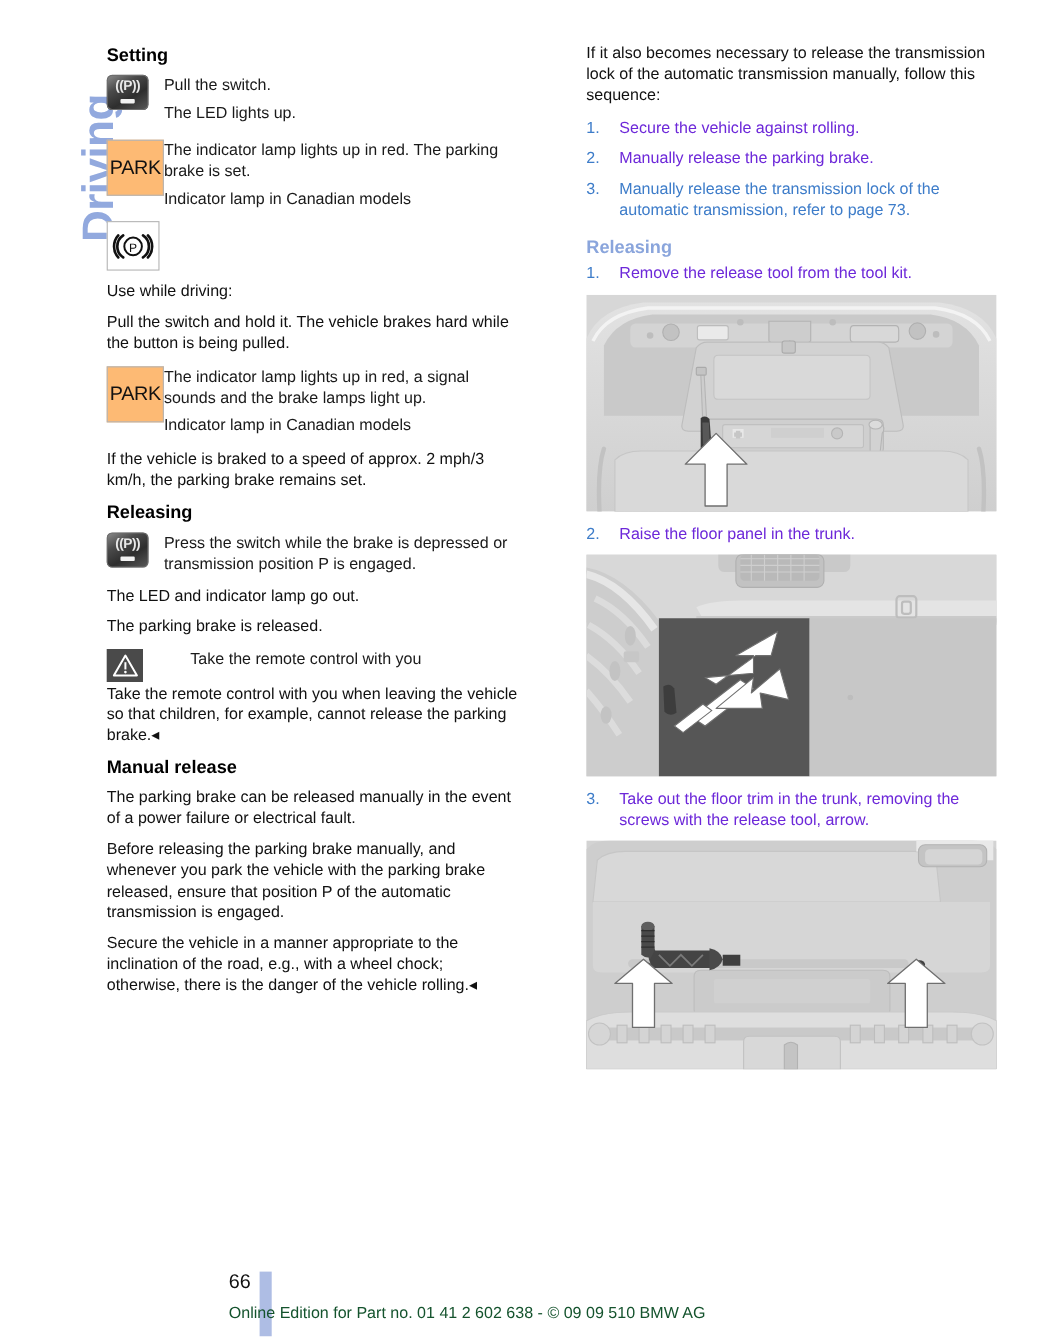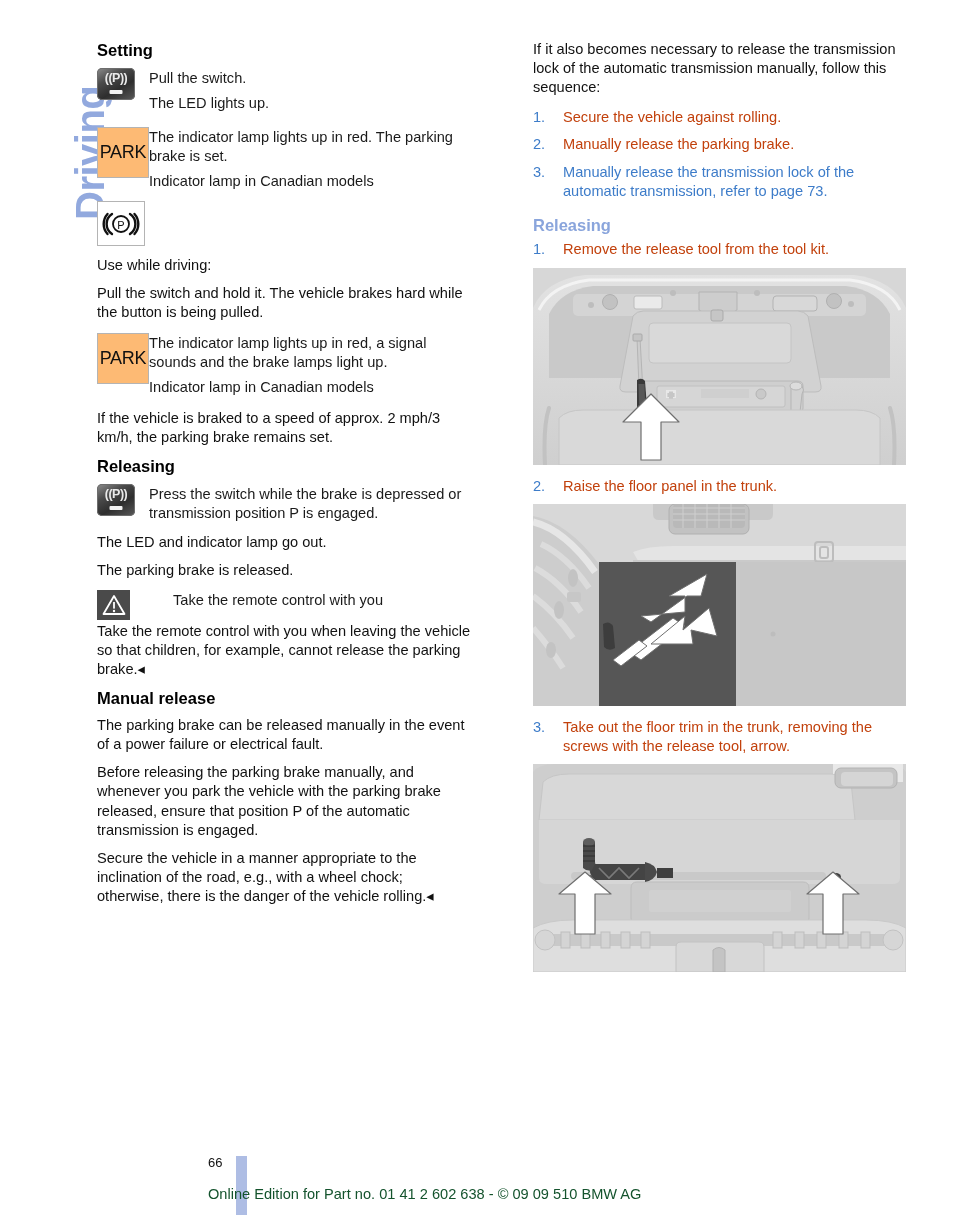--- a/index.html
+++ b/index.html
@@ -91,29 +91,29 @@
 
   
   ol.steps{list-style:none;margin:0 0 0 0;padding:0;}
   ol.steps li{
     display:flex;align-items:flex-start;
     font-size:14.6px;line-height:1.31;margin:0 0 8px 0;
   }
   ol.steps li .num{
     flex:0 0 auto;width:30px;color:#3d7cc9;font-weight:normal;
   }
-  ol.steps li .txt{flex:1 1 auto;color:#c2410c;}
+  ol.steps li .txt{flex:1 1 auto;color:#6d28d9;}
   ol.steps li .txt.xref{color:#3d7cc9;}
 
   
   .figure{width:373px;height:auto;margin:6px 0 12px 0;display:block;}
   .figure svg{display:block;width:373px;}
   .pagenum{
     position:absolute;left:208px;top:1155px;
-    font-size:13px;color:#111;
+    font-size:18px;color:#111;
   }
   .tabmark{
     position:absolute;left:236px;top:1156px;width:11px;height:59px;
     background:#aebde4;
   }
   .footnote{
     position:absolute;left:208px;top:1186px;
     font-size:14.6px;color:#14532d;white-space:nowrap;
   }
 </style>

